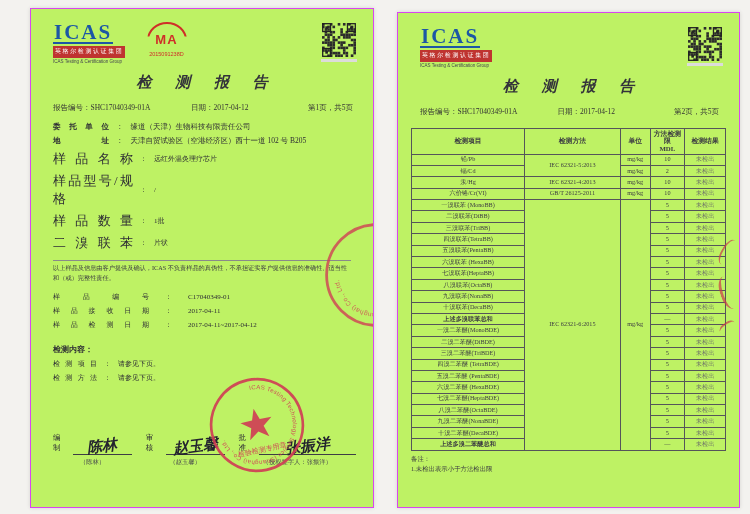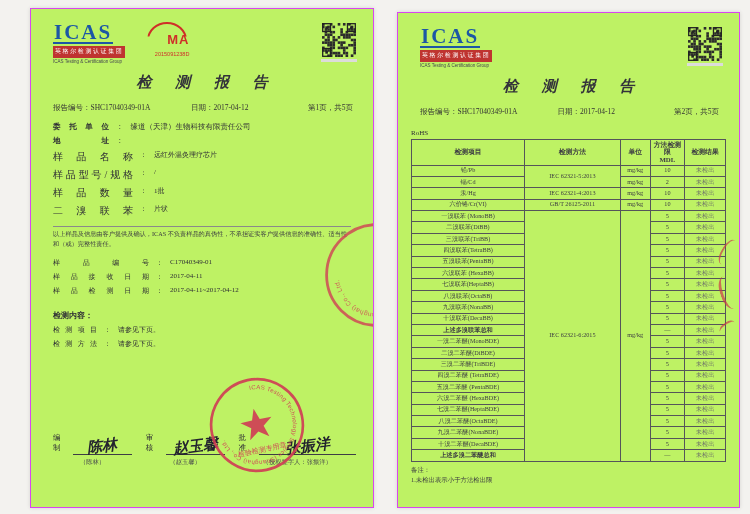--- a/index.html
+++ b/index.html
@@ -8,50 +8,50 @@
   .page{position:absolute;background:#bef264;border:1px solid #d946ef;box-shadow:0 0 4px rgba(0,0,0,.12);overflow:hidden;}
   #page-left{left:30px;top:8px;width:342px;height:498px;}
   #page-right{left:397px;top:12px;width:341px;height:494px;}
 
   .brandrow{display:flex;align-items:flex-start;padding:14px 16px 0 22px;}
   .icas-word{font-size:21px;font-weight:bold;color:#1c57a5;letter-spacing:2px;line-height:19px;
     border-bottom:2.5px solid #1c57a5;display:inline-block;padding:0 1px;}
   .icas-banner{background:#bf3430;color:#fff;font-size:6px;letter-spacing:1.6px;text-align:center;
     padding:1.5px 2px;margin-top:1.5px;font-family:"Liberation Sans",sans-serif;white-space:nowrap;}
   .icas-tag{font-size:4.5px;color:#44474f;margin-top:1px;font-family:"Liberation Sans",sans-serif;white-space:nowrap;}
-  .cma{margin-left:18px;position:relative;width:46px;text-align:right;padding-top:2px;}
+  .cma{margin-left:18px;position:relative;width:46px;text-align:center;padding-top:2px;}
   .cma-arc{position:absolute;left:4px;top:-1px;width:36px;height:32px;border:2.5px solid #cf2f28;
     border-radius:50%;clip-path:polygon(0 0,100% 0,100% 40%,0 40%);}
   .cma-ma{font-size:13px;font-weight:bold;color:#cf2f28;font-family:"Liberation Sans",sans-serif;
     margin-top:7px;letter-spacing:1px;}
   .cma-num{font-size:5.5px;color:#cf2f28;margin-top:4px;font-family:"Liberation Sans",sans-serif;}
   .qr{margin-left:auto;width:36px;text-align:center;}
   .qr svg{width:34px;height:34px;display:block;margin:0 auto;}
   .qr-cap{height:3px;background:#dcdcda;margin-top:2px;}
 
   .title{text-align:center;font-size:15px;font-weight:bold;letter-spacing:10px;text-indent:10px;
     margin:9px 0 0 0;color:#33333a;font-style:italic;}
   .meta{display:flex;font-size:7.5px;padding:11px 20px 0 22px;color:#333;}
   .meta .m1{width:46%;}.meta .m2{width:32%;}.meta .m3{flex:1;text-align:right;}
   .meta b{font-weight:normal;}
 
-  .kv{display:flex;margin-top:4px;font-size:7.5px;align-items:flex-start;}
+  .kv{display:flex;margin-top:4px;font-size:7.5px;align-items:center;}
   .kv .k{display:inline-block;text-align:justify;text-align-last:justify;}
   .kv .sep{margin:0 7px;}
   .blk{padding:0 22px;}
   .client{margin-top:9px;}
   .client .k{font-weight:bold;width:56px;}
   .section-title{font-weight:bold;font-size:8px;margin-top:12px;}
-  .sf .k{width:80px;font-size:10px;}
+  .sf .k{width:80px;font-size:13px;}
   .sf{font-size:7px;}
   .disclaimer{margin:8px 22px 0 22px;border-top:1px solid #8a8a8a;padding-top:2.5px;
     font-size:6.2px;line-height:1.55;color:#3a3a40;}
   .smeta{margin-top:10px;}
   .smeta .k{width:96px;font-size:7px;}
-  .smeta .kv{font-size:7px;}
+  .smeta .kv{font-size:7px;gap:9px;}
   .tc{margin-top:14px;}
   .tc .k{width:44px;font-size:7px;}
   .tc .kv{font-size:7px;}
 
   .sigs{position:absolute;left:22px;right:3px;bottom:40px;display:flex;align-items:flex-end;z-index:2;}
   .sig{margin-right:14px;}
   .sig-row{display:flex;align-items:flex-end;}
   .sig-label{font-size:7.5px;margin-right:6px;padding-bottom:2px;}
   .sig-line{display:inline-block;border-bottom:1px solid #3d3d44;width:64px;text-align:center;height:20px;}
   .sig3 .sig-line{width:104px;}
@@ -204,20 +204,21 @@
 
     <div class="blk client">
       <div class="kv">
         <span class="k">委托单位</span>
         <span class="sep">：</span>
         <span class="v">缘道（天津）生物科技有限责任公司</span>
       </div>
       <div class="kv">
         <span class="k">地址</span>
         <span class="sep">：</span>
+        <span class="v">天津自贸试验区（空港经济区）西十一道 102 号 B205</span>
       </div>
     </div>
 
     <div class="blk">
       <div class="kv sf">
         <span class="k">样品名称</span>
         <span class="sep">：</span>
         <span class="v">远红外温灸理疗芯片</span>
       </div>
       <div class="kv sf">
@@ -423,21 +424,20 @@
 
     <h1 class="title">检 测 报 告</h1>
 
     <div class="meta">
       <span class="m1"><b>报告编号：</b><span>SHC17040349-01A</span></span>
       <span class="m2"><b>日期：</b><span>2017-04-12</span></span>
       <span class="m3">第2页，共5页</span>
     </div>
 
     <div class="results-head">
-      <div class="r-sub">RoHS</div>
     </div>
 
     <table class="results">
       <colgroup>
         <col style="width:36%">
           <col style="width:30.5%">
           <col style="width:9.5%">
           <col style="width:11%">
           <col style="width:13%">
       </colgroup>

